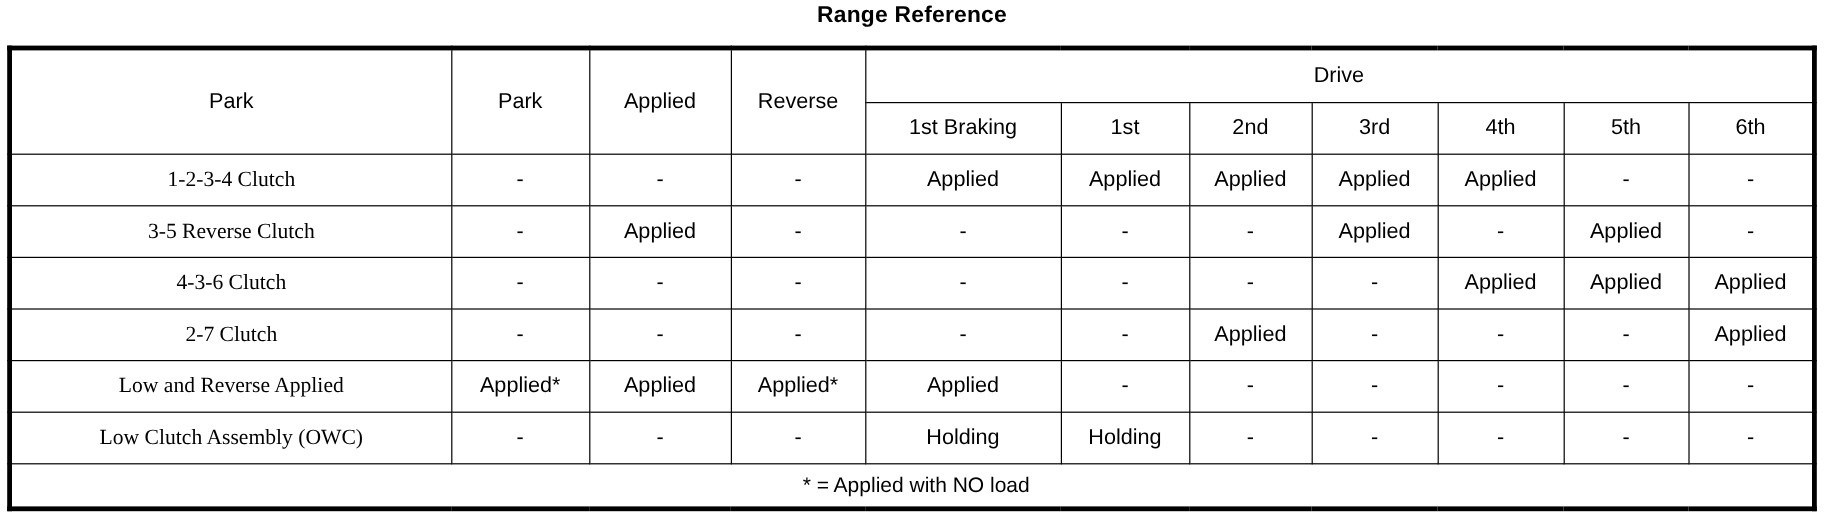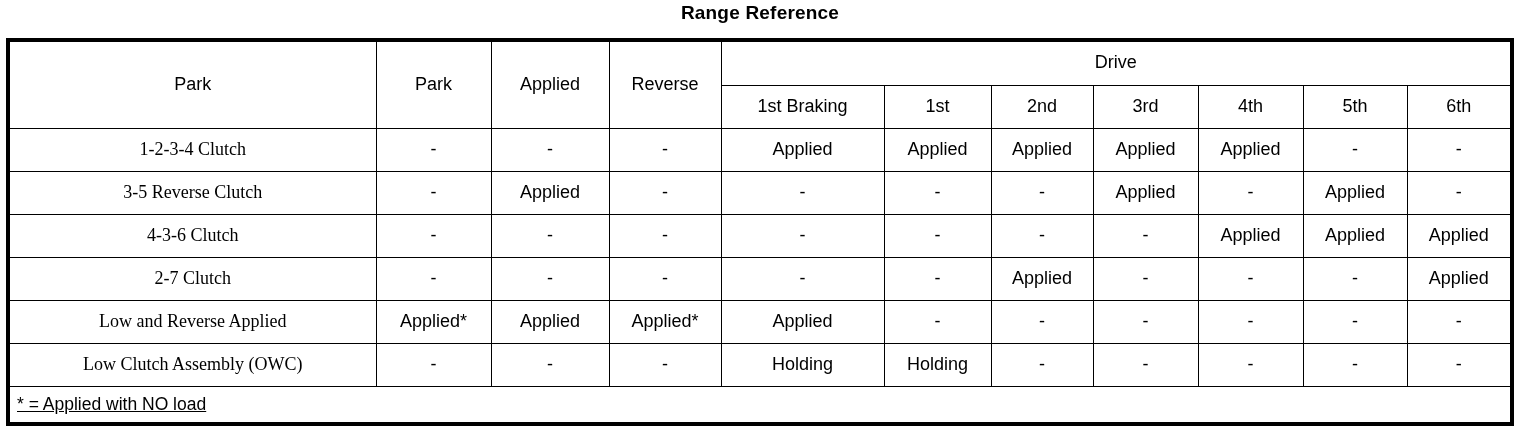--- a/index.html
+++ b/index.html
@@ -81,28 +81,27 @@
     padding-left: 8px;
     font-size: 18px;
     height: 42px;
     font-family: Liberation Serif, serif;
   }
   td.val {
     height: 42px;
     font-size: 18px;
   }
   tr.footnote td {
-    text-align: left;
+    text-align: center;
     padding-left: 7px;
     height: 35px;
     font-size: 17.5px;
     border-left: none;
     border-right: none;
     border-bottom: none;
-    text-decoration: underline;
   }
   
   col.c-range   { width: 368px; }
   col.c-park    { width: 115px; }
   col.c-rev     { width: 118px; }
   col.c-neu     { width: 112px; }
   col.c-b1      { width: 163px; }
   col.c-d1      { width: 107px; }
   col.c-d2      { width: 102px; }
   col.c-d3      { width: 105px; }

